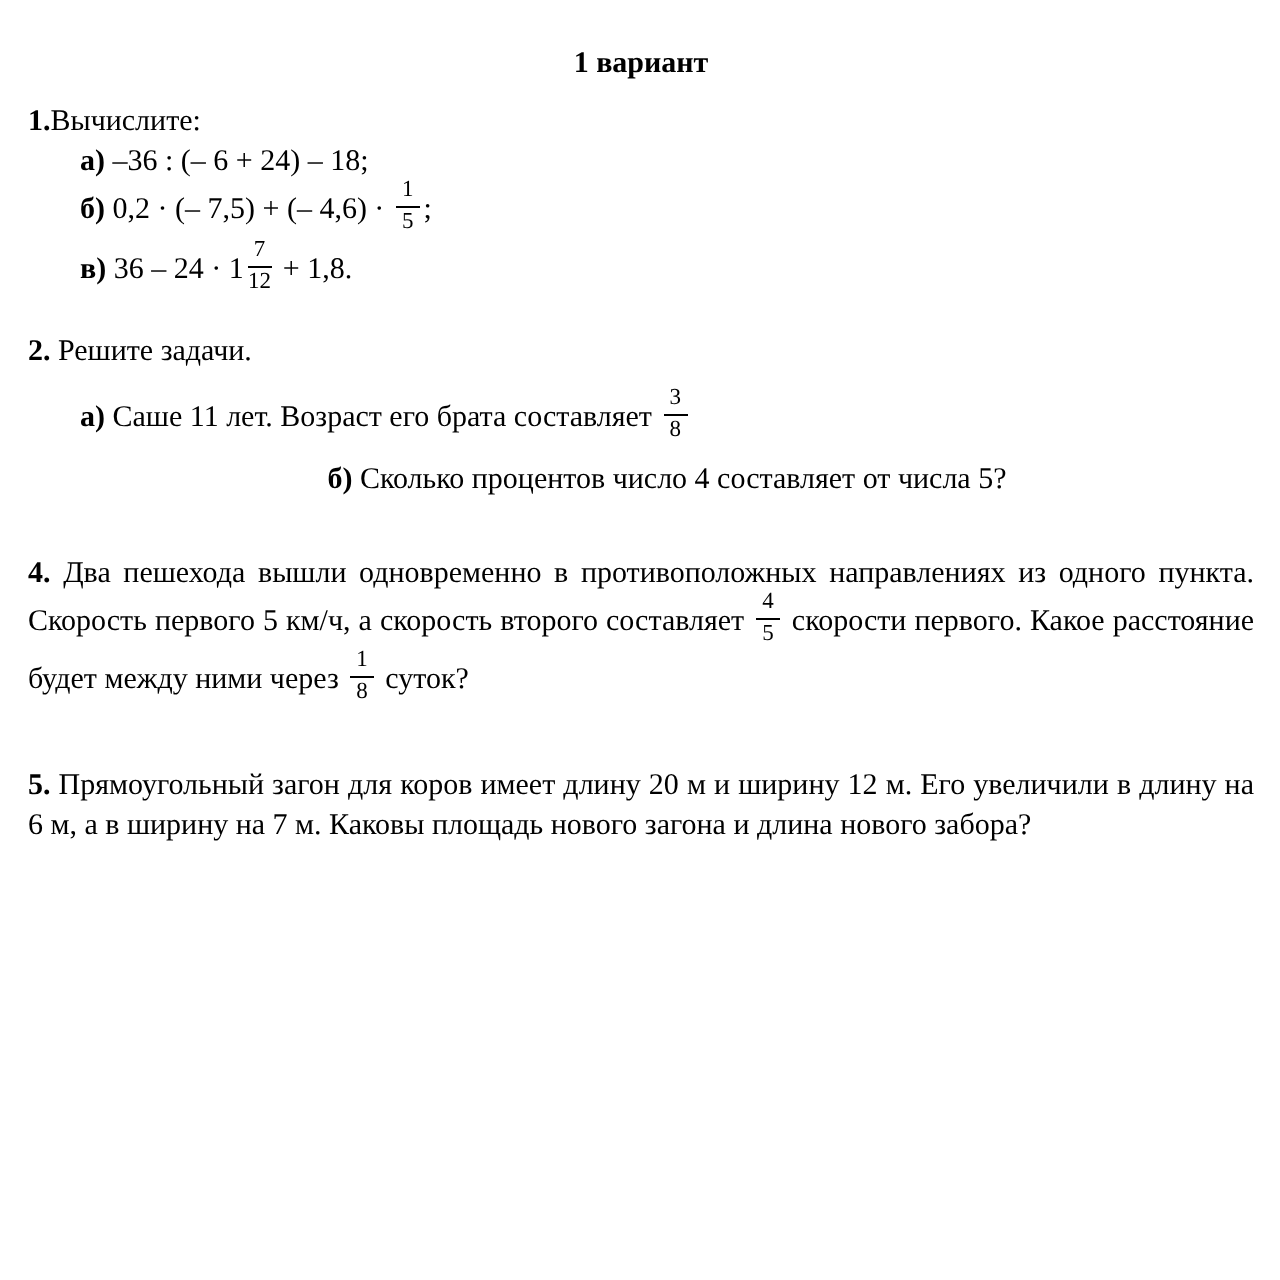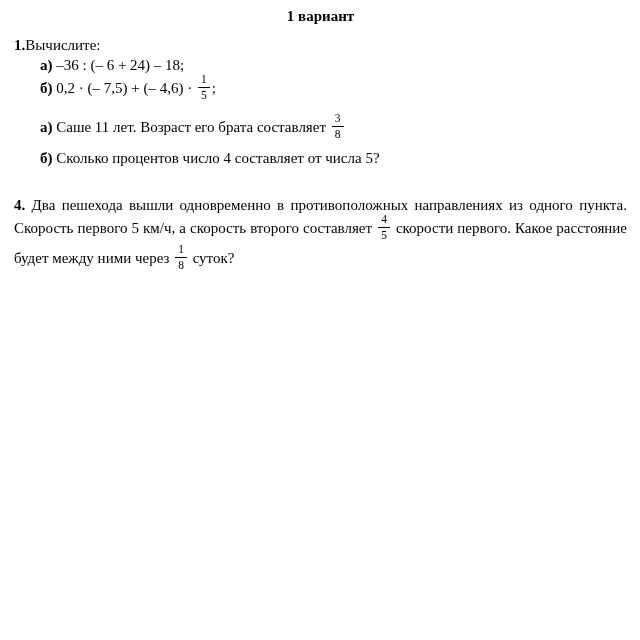--- a/index.html
+++ b/index.html
@@ -2,57 +2,60 @@
 <html><head>
 <meta charset="utf-8">
 <style>
   * { margin:0; padding:0; box-sizing:border-box; }
   html, body { background:#ffffff; }
   body {
     width:640px; height:640px; overflow:hidden;
     color:#000; font-family:"Liberation Serif", serif;
     font-size:15px;
   }
-  .page { padding:8px 13px 0 14px; }
+  .page { padding:24px 13px 0 14px; }
   .title { text-align:center; font-weight:bold; margin-bottom:10px; }
   .p { text-align:justify; line-height:1.34; }
   .left { text-align:left; }
   .indent { text-indent:26px; }
   .item { margin-left:26px; line-height:1.34; }
   b { font-weight:bold; }
   .em { font-style:italic; }
   .frac {
     display:inline-block; vertical-align:middle; text-align:center;
     font-size:11.5px; line-height:1.15; position:relative; top:-2px;
     margin:0 2px; text-indent:0;
   }
   .frac .num { display:block; border-bottom:1px solid #000; padding:0 3px 1px; }
   .frac .den { display:block; padding-top:1px; }
-  .gap-xs { margin-top:5px; }
+  .gap-xs { margin-top:5px;text-align:center; }
   .gap-sm { margin-top:9px; }
   .gap-md { margin-top:16px; }
   .gap-lg { margin-top:27px; }
 </style>
 </head>
 <body>
 
 <div class="page">
 
   <div class="title">1 вариант</div>
 
   <p class="p left"><b>1.</b><span>Вычислите:</span></p>
 
   <p class="p left item"><b>а)</b><span> –36 : (– 6 + 24) – 18;</span></p>
 
   <p class="p left item"><b>б)</b><span> 0,2 · (– 7,5) + (– 4,6) · </span><span class="frac"><span class="num">1</span><span class="den">5</span></span><span>;</span></p>
 
+  <p class="p left item"><b>в)</b><span> 36 – 24 · 1</span><span class="frac"><span class="num">7</span><span class="den">12</span></span><span> + 1,8.</span></p>
 
+  <p class="p left gap-md"><b>2.</b><span> Решите задачи.</span></p>
 
   <p class="p indent gap-sm"><b>а)</b><span> Саше 11 лет. Возраст его брата составляет </span><span class="frac"><span class="num">3</span><span class="den">8</span></span></p>
 
   <p class="p left indent gap-xs"><b>б)</b><span> Сколько процентов число 4 составляет от числа 5?</span></p>
 
 
 
   <p class="p gap-lg"><b>4.</b><span> Два пешехода вышли одновременно в противоположных направлениях из одного пункта. Скорость первого 5 км/ч, а скорость второго составляет </span><span class="frac"><span class="num">4</span><span class="den">5</span></span><span> скорости первого. Какое расстояние будет между ними через </span><span class="frac"><span class="num">1</span><span class="den">8</span></span><span> суток?</span></p>
 
+  <p class="p gap-lg"><b>5.</b><span> Прямоугольный загон для коров имеет длину 20 м и ширину 12 м. Его увеличили в длину на 6 м, а в ширину на 7 м. Каковы площадь нового загона и длина нового забора?</span></p>
 
 </div>
 
 </body></html>

